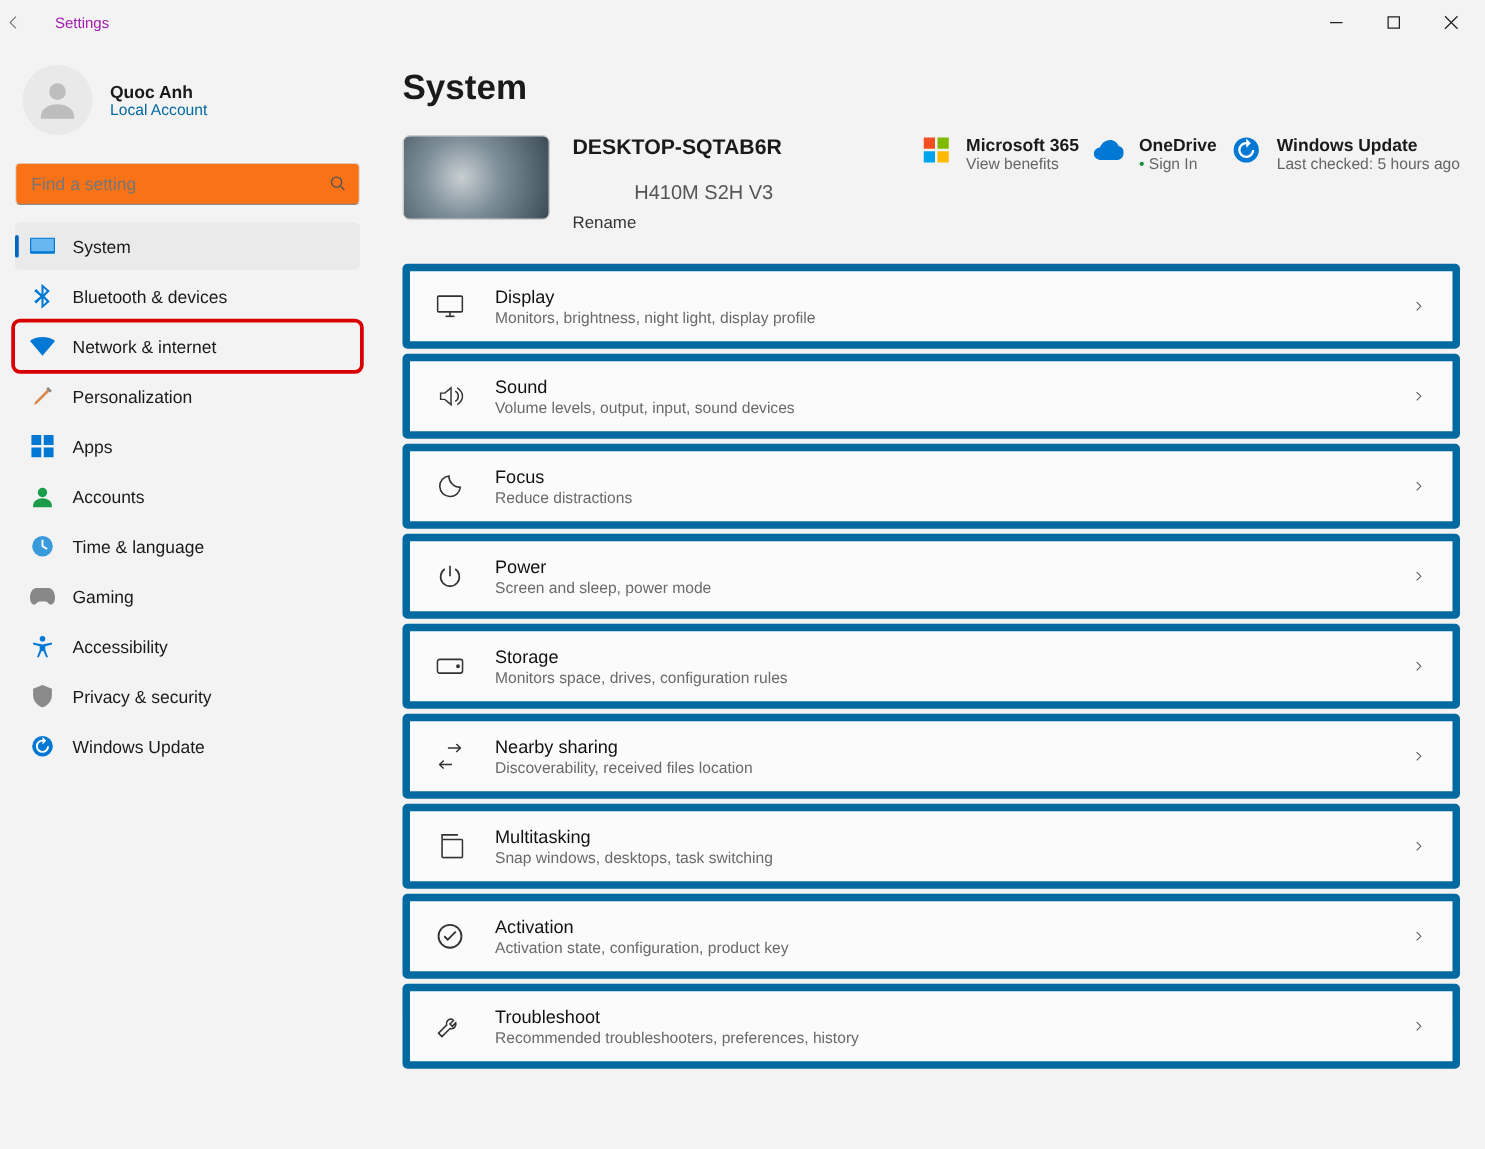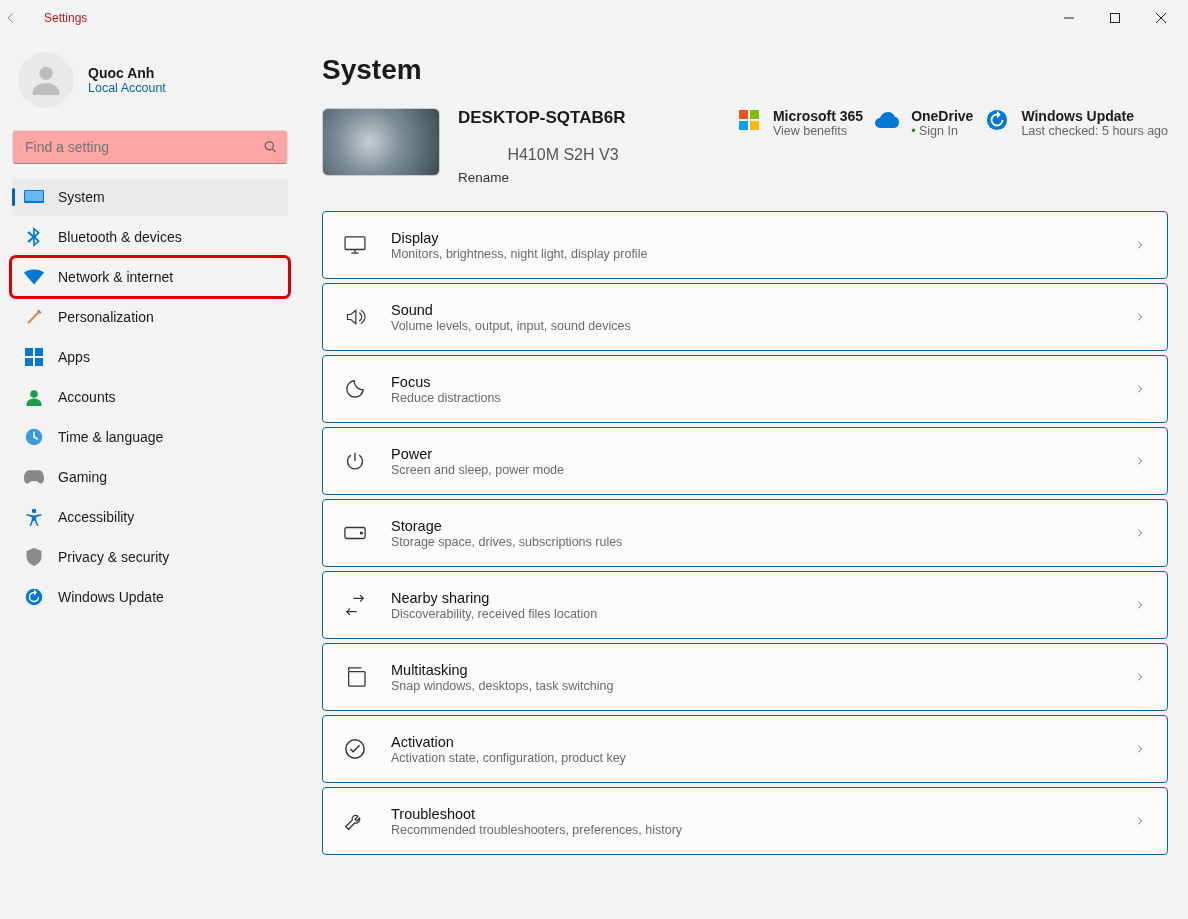--- a/index.html
+++ b/index.html
@@ -14,21 +14,21 @@
   }
   .titlebar {
     height: 36px;
     display: flex;
     align-items: center;
     padding: 0 4px;
   }
   .titlebar .back {
     width: 40px; text-align: center; color: #777;
   }
-  .titlebar .title { font-size: 12px; color: #b91c1c; }
+  .titlebar .title { font-size: 12px; color: #a21caf; }
   .titlebar .wincontrols {
     margin-left: auto;
     display: flex;
   }
   .titlebar .wincontrols div {
     width: 46px; height: 30px;
     display: flex; align-items: center; justify-content: center;
     color: #222;
   }
   .app {
@@ -50,21 +50,21 @@
     color:#aaa;
   }
   .user .name { font-weight: 600; font-size: 14px; }
   .user .sub { font-size: 12.5px; color: #0369a1; }
   .searchwrap {
     position: relative;
     margin: 6px 0 14px 0;
   }
   .search {
     width: 100%; height: 34px;
-    background: #fca5a5;
+    background: #f97316;
     border: 1px solid #dcdcdc;
     border-bottom: 1.5px solid #8a8a8a;
     border-radius: 4px;
     padding: 0 44px 0 12px;
     font-size: 14px;
     outline: none;
   }
   .searchwrap .sicon {
     position: absolute; right: 10px; top: 50%; transform: translateY(-50%);
     color: #555;
@@ -117,21 +117,21 @@
   .pcinfo .mb { font-size:16px; color:#555; margin-top:18px;text-align:center;}
   .pcinfo .rename { font-size:13.5px; color:#333; margin-top:6px; display:inline-block;}
   .tiles { display:flex; gap:12px; margin-left:auto; flex-wrap:wrap; align-items:center;}
   .tile { display:flex; gap:12px; align-items:flex-start; }
   .tile .ticon { width:24px; height:24px; display:flex; align-items:center; justify-content:center;}
   .tile .tt { font-weight:600; font-size:14px;}
   .tile .ts { font-size:12.5px; color:#666;}
   .cardlist { display:flex; flex-direction:column; gap:4px; padding-bottom:20px;}
   .card {
     background:#fbfbfb;
-    border:1px solid #0369a1;
+    border:6px solid #0369a1;
     border-radius:4px;
     height:68px;
     display:flex; align-items:center;
     padding: 0 22px 0 18px;
     gap: 22px;
   }
   .card .cicon { width:28px; display:flex; justify-content:center; color:#333;}
   .card .ctext { flex:1; }
   .card .ct { font-size:14.5px; color:#111;}
   .card .cd { font-size:12.5px; color:#6a6a6a; margin-top:1px;}
@@ -410,21 +410,21 @@
         </div>
         <div class="card">
           <div class="cicon">
             <svg width="22" height="14" viewBox="0 0 24 14" fill="none" stroke="currentColor" stroke-width="1.4">
               <rect x="1" y="1" width="22" height="12" rx="2"></rect>
               <circle cx="19" cy="7" r="1" fill="currentColor"></circle>
             </svg>
           </div>
           <div class="ctext">
             <div class="ct">Storage</div>
-            <div class="cd">Storage space, drives, subscriptions rules</div>
+            <div class="cd">Monitors space, drives, configuration rules</div>
           </div>
           <div class="chev">
             <svg width="10" height="14" viewBox="0 0 24 24" fill="none" stroke="currentColor" stroke-width="2">
               <path d="M8 4l8 8-8 8"></path>
             </svg>
           </div>
         </div>
         <div class="card">
           <div class="cicon">
             <svg width="22" height="20" viewBox="0 0 24 24" fill="none" stroke="currentColor" stroke-width="1.4">

